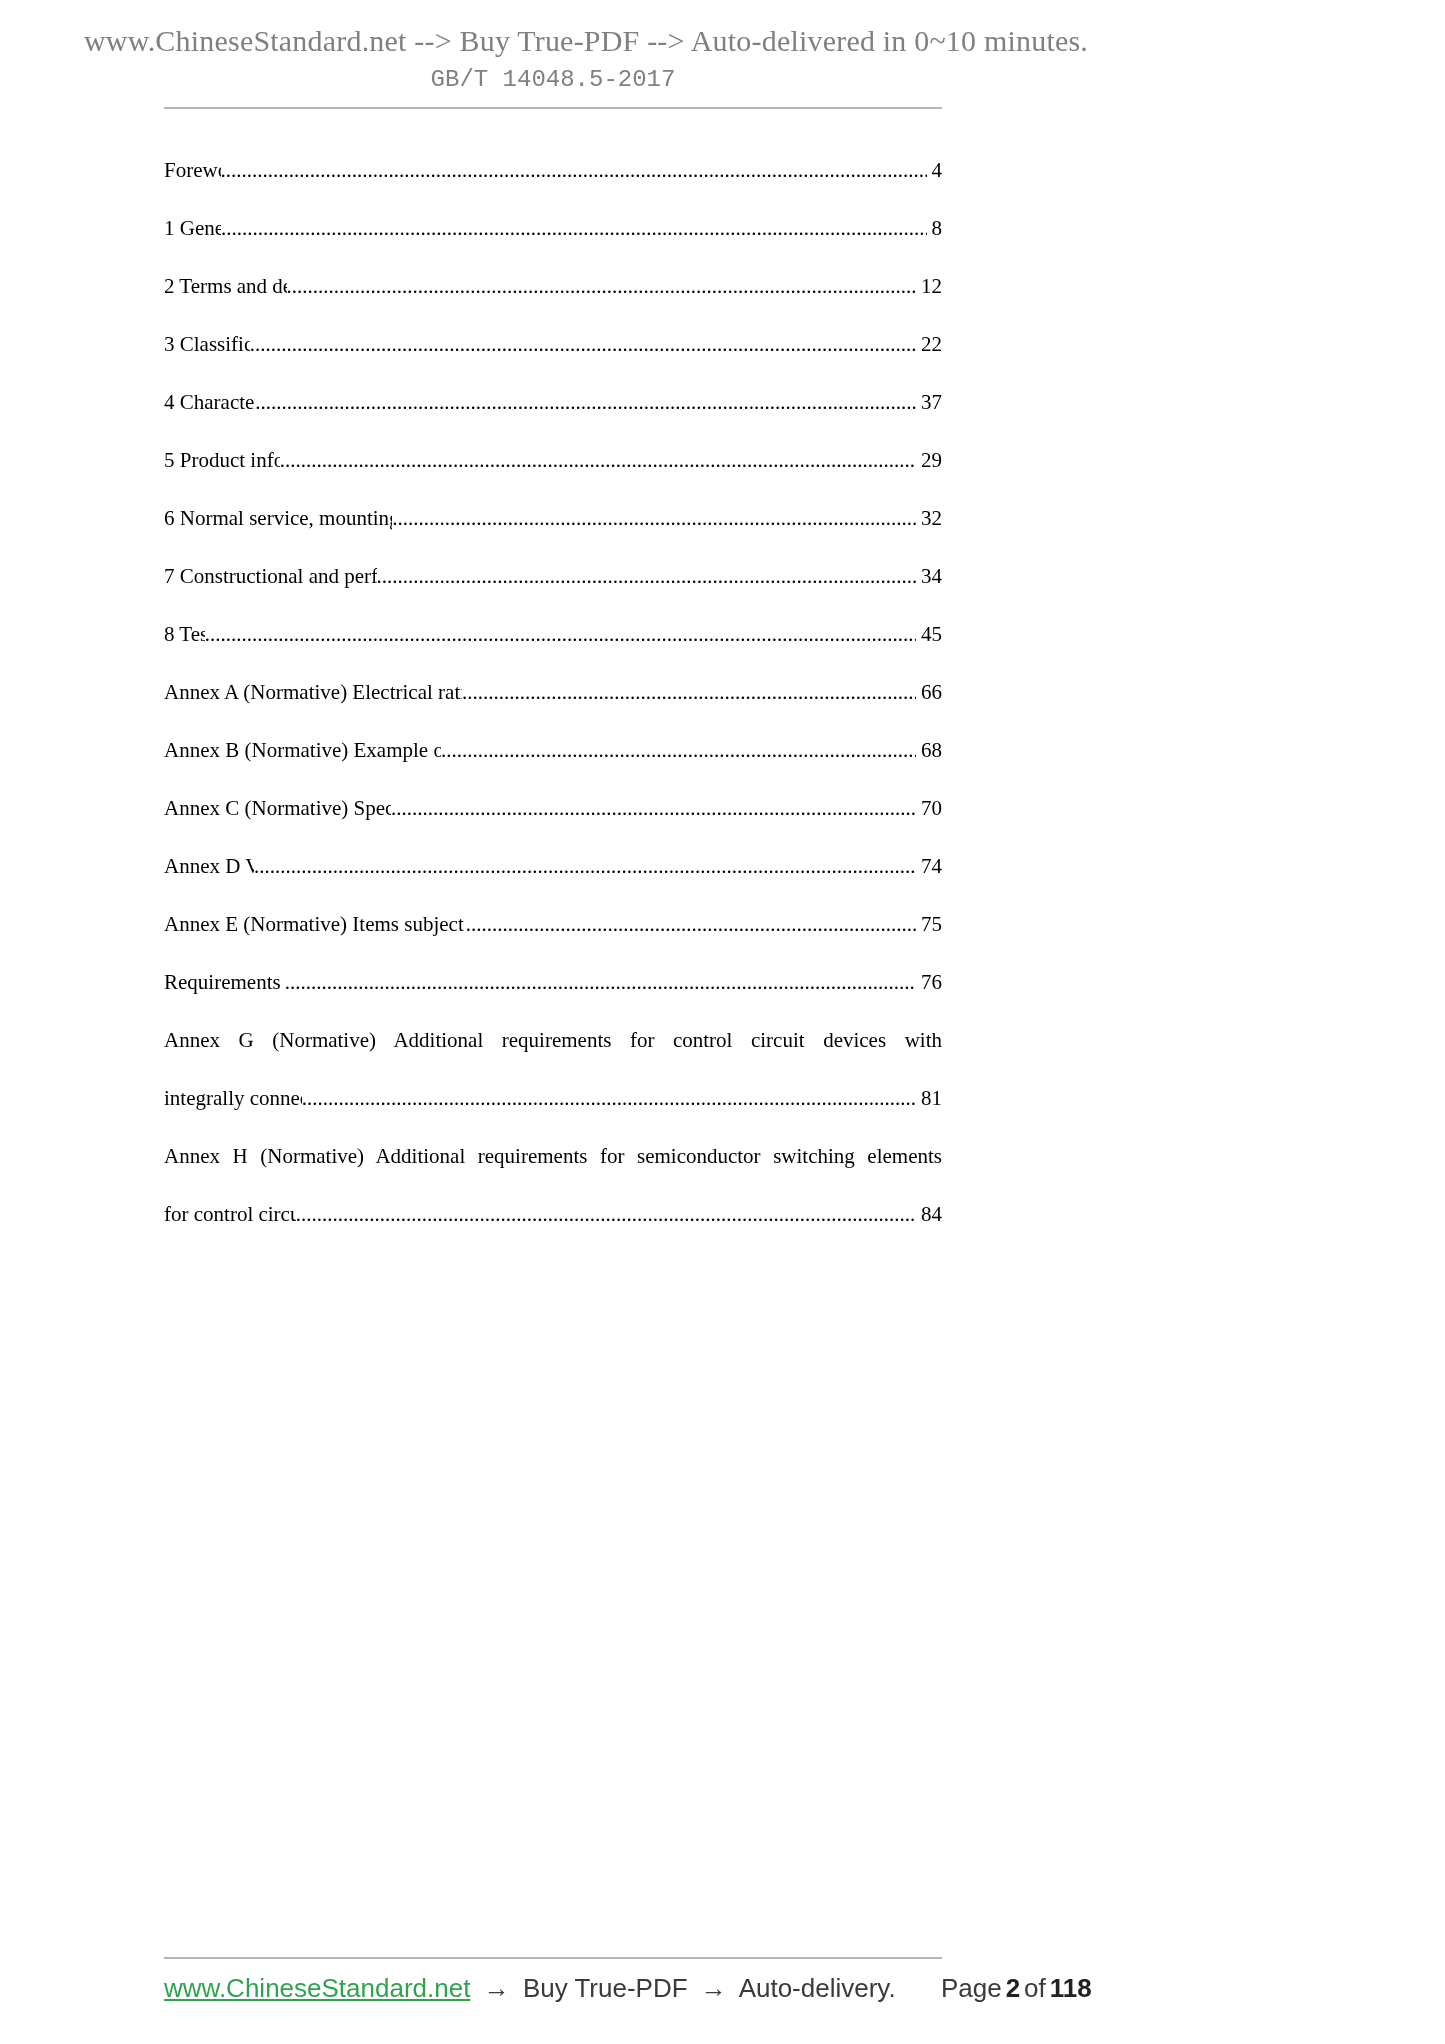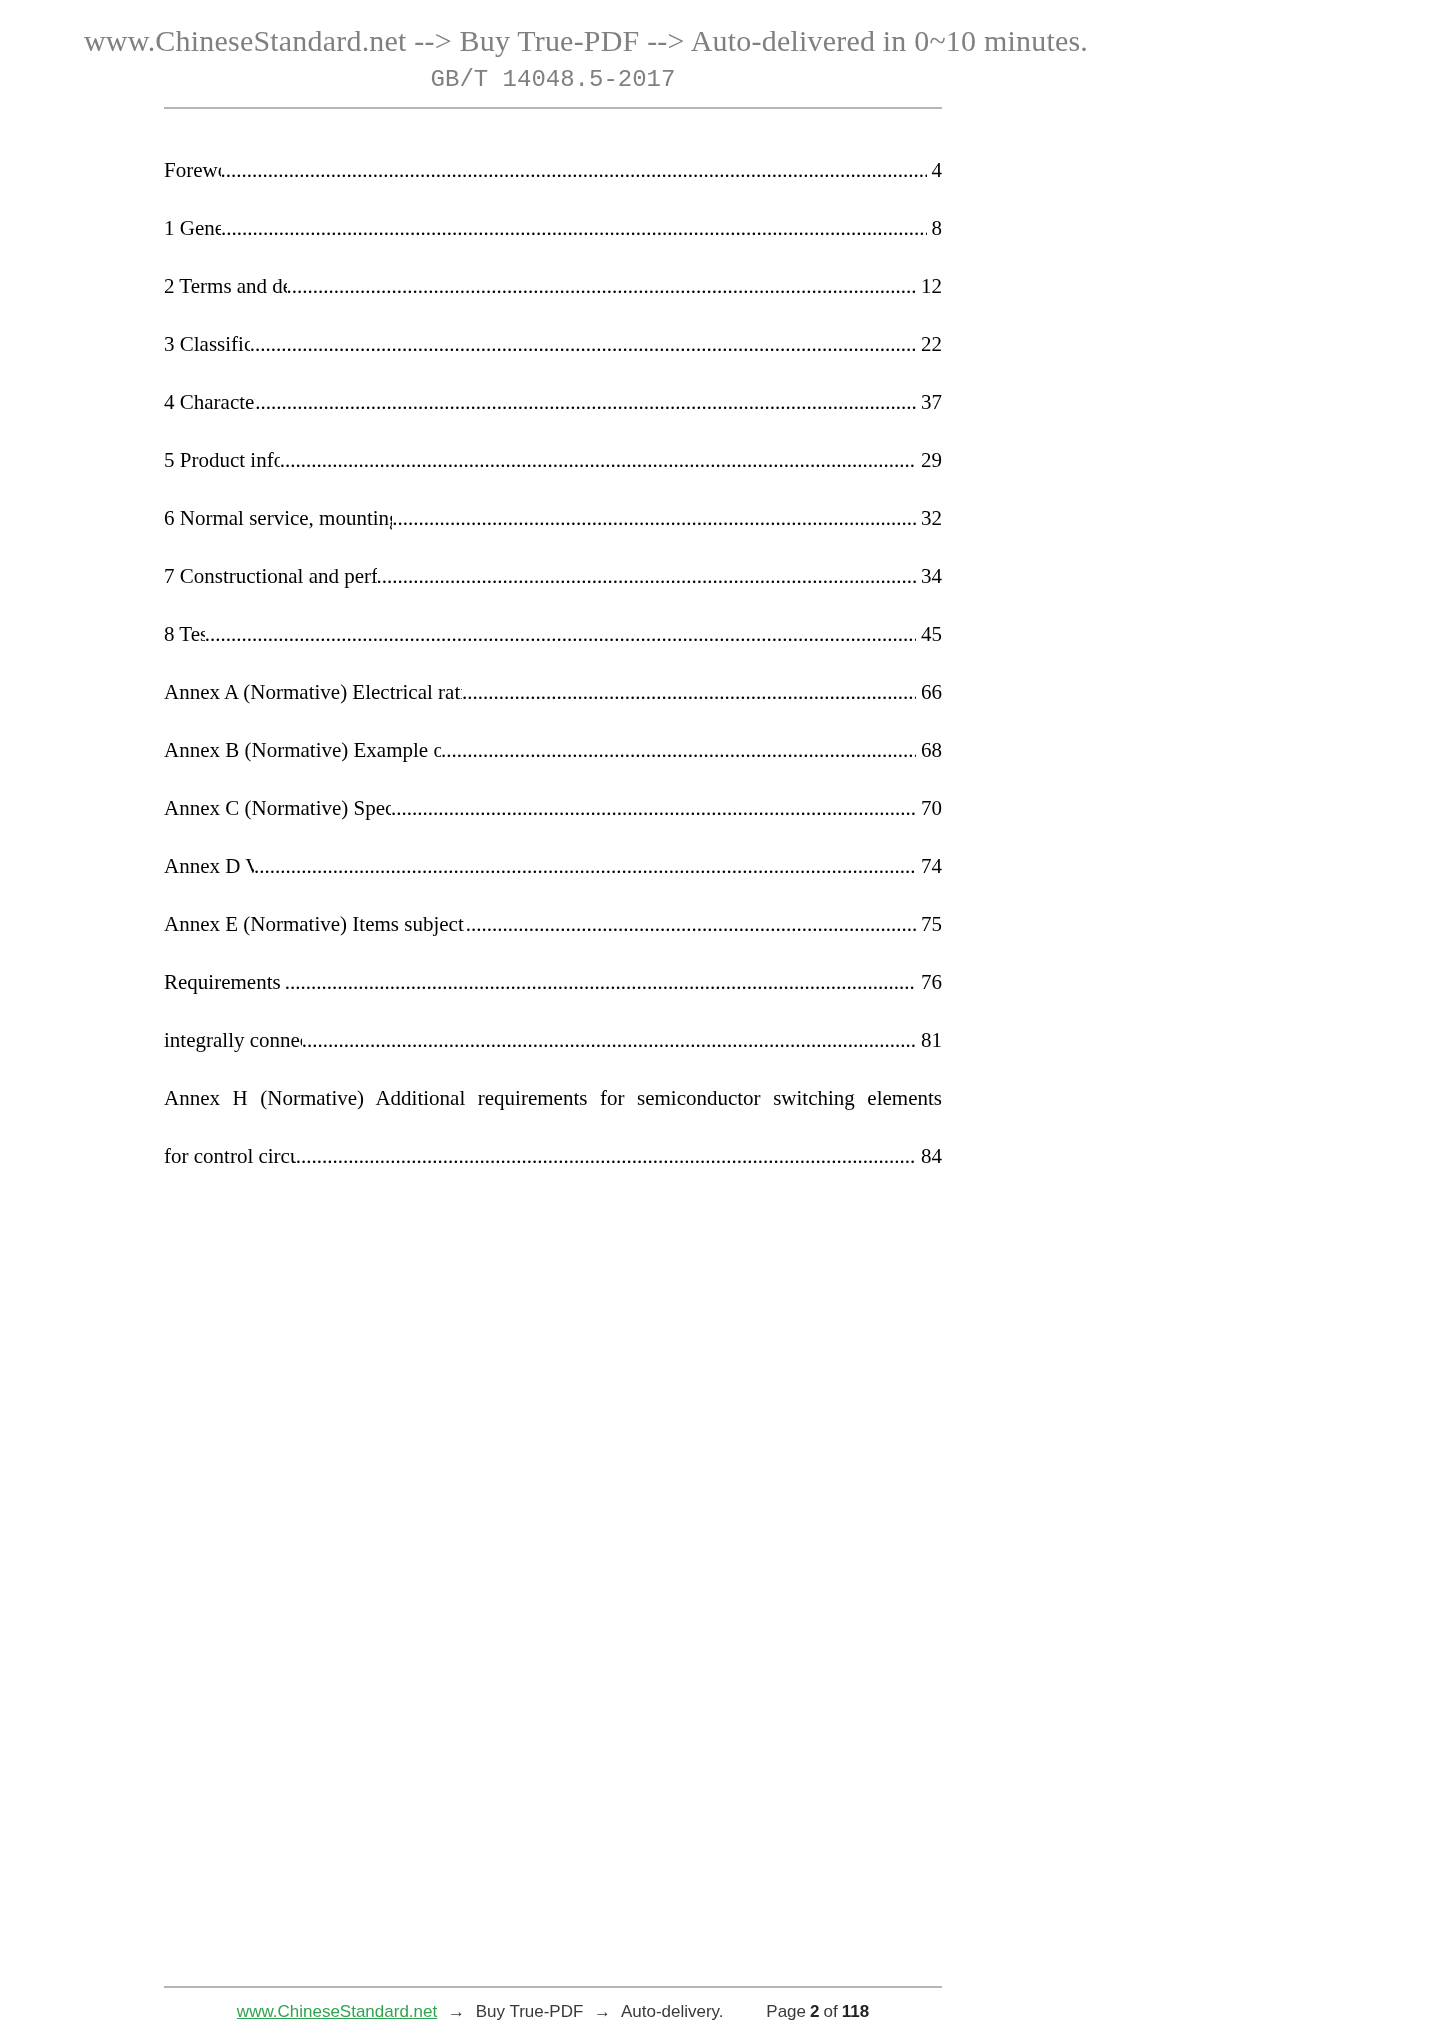--- a/index.html
+++ b/index.html
@@ -90,23 +90,23 @@
   }
   .toc-page {
     flex: 0 0 auto;
     padding-left: 5px;
   }
   
   .footer {
     position: absolute;
     left: 164px;
     width: 778px;
-    bottom: 22px;
+    bottom: 40px;
     font-family: "Liberation Sans", sans-serif;
-    font-size: 17px;
+    font-size: 26px;
     color: var(--footer-text);
   }
   .footer .rule { margin-top: 0; }
   .footer-line {
     margin-top: 14px;
     text-align: center;
     white-space: nowrap;
   }
   .footer-link {
     color: var(--link-green);
@@ -216,20 +216,25 @@
     <span class="toc-page">75</span>
   </div>
 
 
   <div class="toc-line">
     <span class="toc-text">Requirements and tests </span>
     <span class="toc-dots"></span>
     <span class="toc-page">76</span>
   </div>
 
+  <div class="toc-line justify">
+    <span class="toc-text">Annex G (Normative) Additional requirements for control circuit devices with</span>
+    
+    
+  </div>
 
   <div class="toc-line">
     <span class="toc-text">integrally connected cables </span>
     <span class="toc-dots"></span>
     <span class="toc-page">81</span>
   </div>
 
   <div class="toc-line justify">
     <span class="toc-text">Annex H (Normative) Additional requirements for semiconductor switching elements</span>
     

